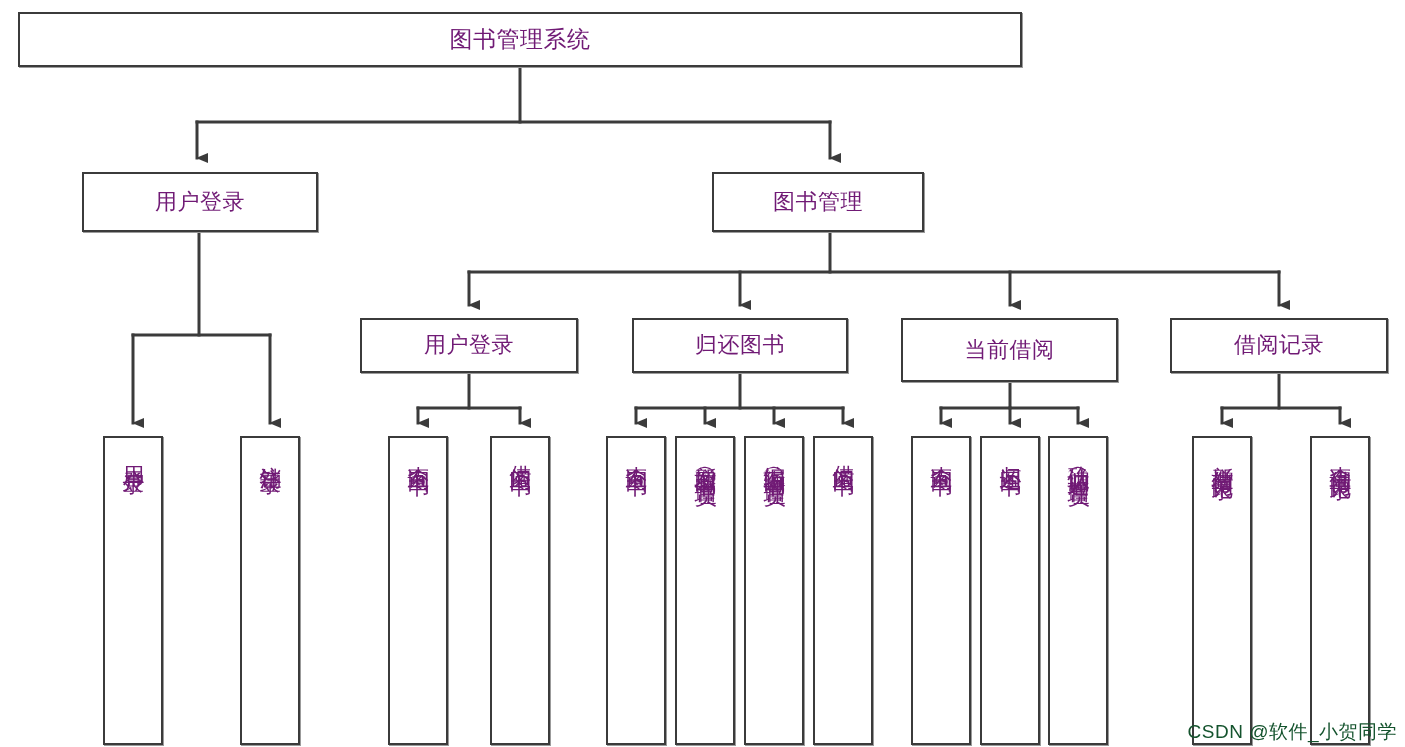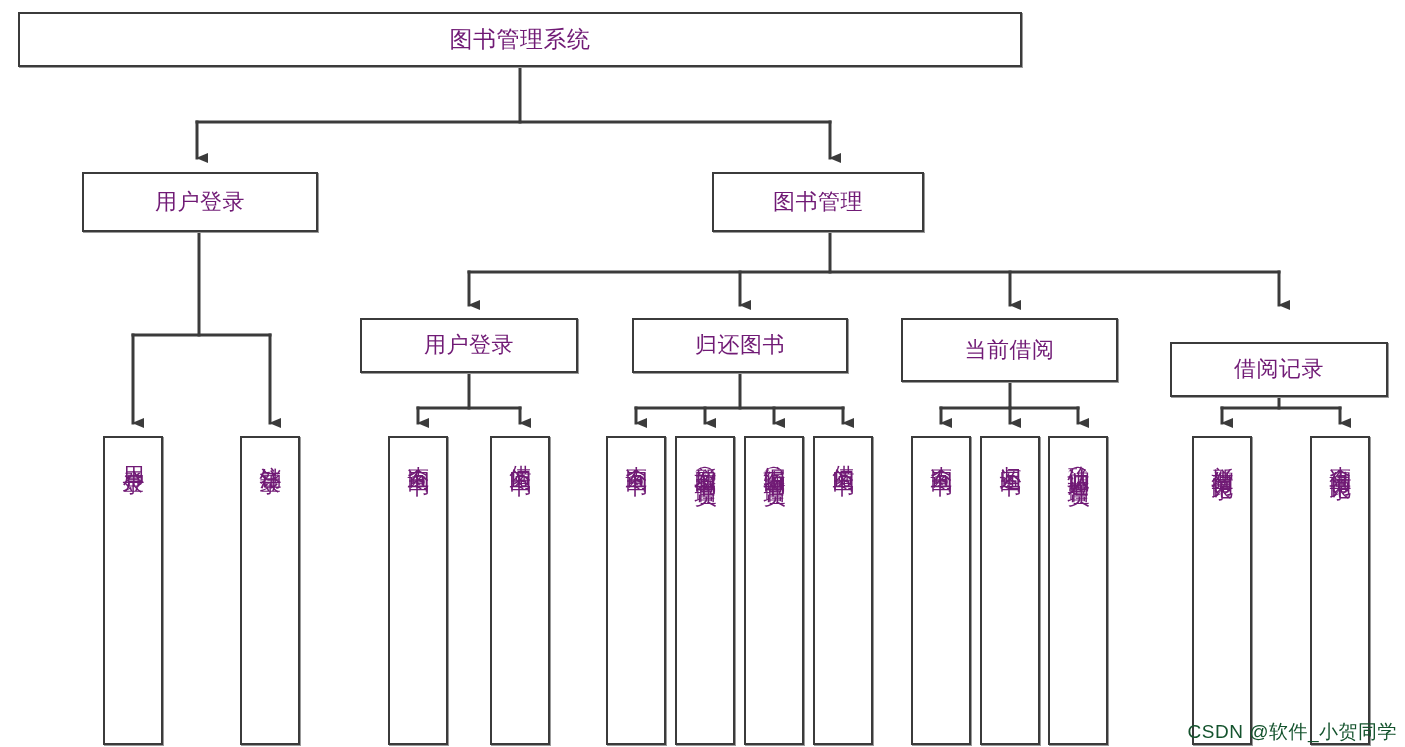--- a/index.html
+++ b/index.html
@@ -137,21 +137,21 @@
 
   <div class="node" style="left:360px; top:318px; width:218px; height:55px;">
     <span class="node-label">用户登录</span>
   </div>
   <div class="node" style="left:632px; top:318px; width:216px; height:55px;">
     <span class="node-label">归还图书</span>
   </div>
   <div class="node" style="left:901px; top:318px; width:217px; height:64px;">
     <span class="node-label">当前借阅</span>
   </div>
-  <div class="node" style="left:1170px; top:318px; width:218px; height:55px;margin-top:24px;">
+  <div class="node" style="left:1170px; top:318px; width:218px; height:55px;">
     <span class="node-label">借阅记录</span>
   </div>
 
   <div class="node vertical" style="left:103px; top:436px; width:60px; height:309px;">
     <span class="node-label">用户登录</span>
   </div>
   <div class="node vertical" style="left:240px; top:436px; width:60px; height:309px;">
     <span class="node-label">注销登录</span>
   </div>
 

